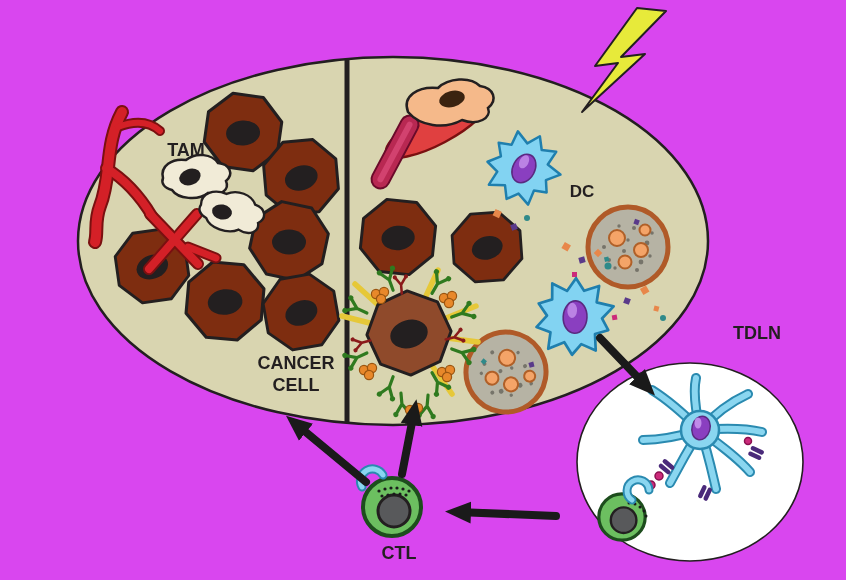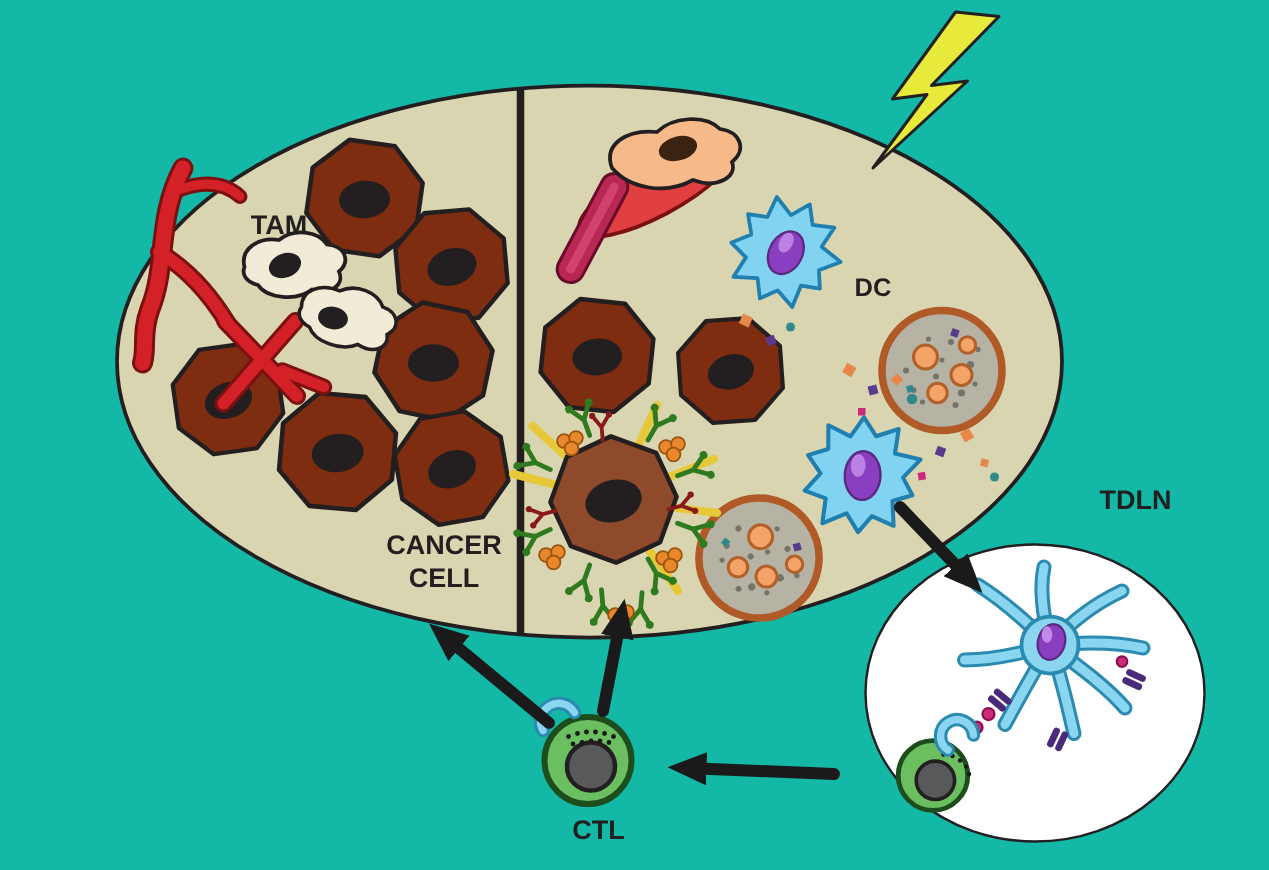--- a/index.html
+++ b/index.html
@@ -1,19 +1,19 @@
 <!DOCTYPE html>
 <html><head>
 <meta charset="utf-8">
 <style>
   html,body{margin:0;padding:0;background:#ffffff;}
   .stage{
     position:relative;
     width:846px;height:580px;
-    background:#14b8a6;
+    background:#d946ef;
     overflow:hidden;
     font-family:"Liberation Sans", sans-serif;
   }
   svg{display:block;}
   text.fig-label{
     font-family:"Liberation Sans", sans-serif;
     font-weight:bold;
     fill:#231f20;
   }
 </style>

